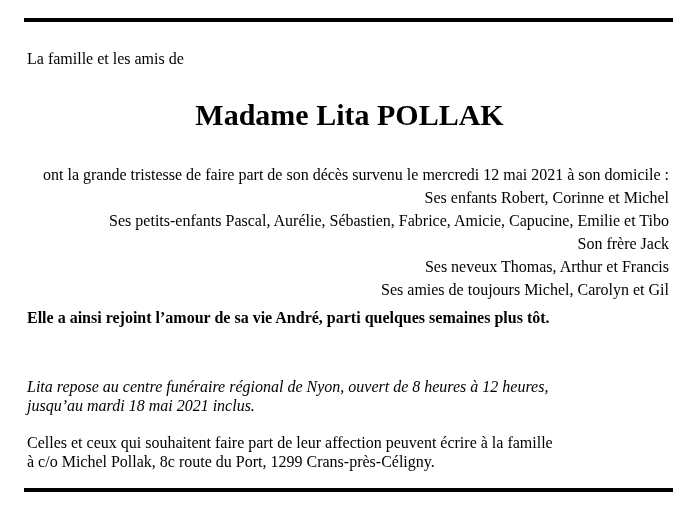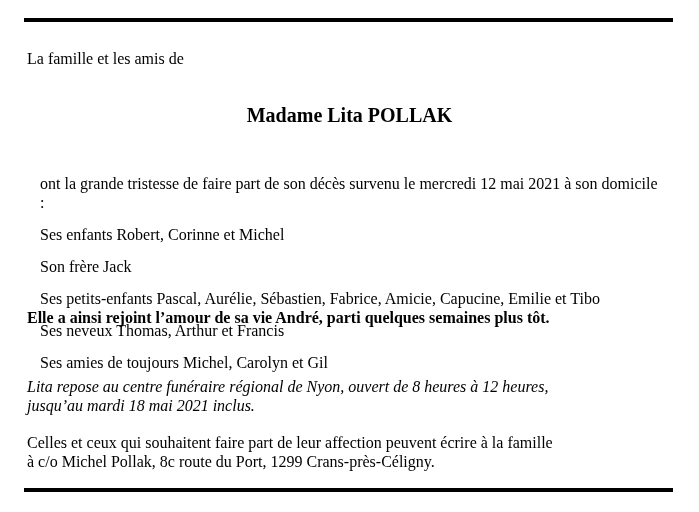--- a/index.html
+++ b/index.html
@@ -36,33 +36,33 @@
     margin: 0;
     line-height: 19px;
   }
   .title {
     position: absolute;
     top: 100px;
     left: 0;
     width: 699px;
     margin: 0;
     text-align: center;
-    font-size: 20px;
+    font-size: 30px;
     font-weight: bold;
     line-height: 30px;
   }
   .announce-block {
     position: absolute;
     top: 161px;
     left: 27px;
     right: 26px;
     margin: 0;
     line-height: 19px;
   }
-  .announce-block p { margin: 13px; }
+  .announce-block p { margin: 4px; text-align: right; }
   .family-line { margin: 0 0 0 34px; }
 
   .para {
     position: absolute;
     left: 27px;
     right: 26px;
     margin: 0;
     line-height: 19px;
     white-space: pre-line;
   }
@@ -79,22 +79,22 @@
   <div class="rule rule-top"></div>
 
   <p class="intro">La famille et les amis de</p>
 
   <h1 class="title">Madame Lita POLLAK</h1>
 
   <div class="announce-block">
     <p>ont la grande tristesse de faire part de son décès survenu le mercredi 12 mai 2021 à son domicile :</p>
     <div>
         <p class="family-line">Ses enfants Robert, Corinne et Michel</p>
+        <p class="family-line">Ses petits-enfants Pascal, Aurélie, Sébastien, Fabrice, Amicie, Capucine, Emilie et Tibo</p>
         <p class="family-line">Son frère Jack</p>
-        <p class="family-line">Ses petits-enfants Pascal, Aurélie, Sébastien, Fabrice, Amicie, Capucine, Emilie et Tibo</p>
         <p class="family-line">Ses neveux Thomas, Arthur et Francis</p>
         <p class="family-line">Ses amies de toujours Michel, Carolyn et Gil</p>
       </div>
   </div>
 
   <p class="para para-1">Elle a ainsi rejoint l’amour de sa vie André, parti quelques semaines plus tôt.</p>
 
 
   <p class="para para-3">Lita repose au centre funéraire régional de Nyon, ouvert de 8 heures à 12 heures,
 jusqu’au mardi 18 mai 2021 inclus.</p>

